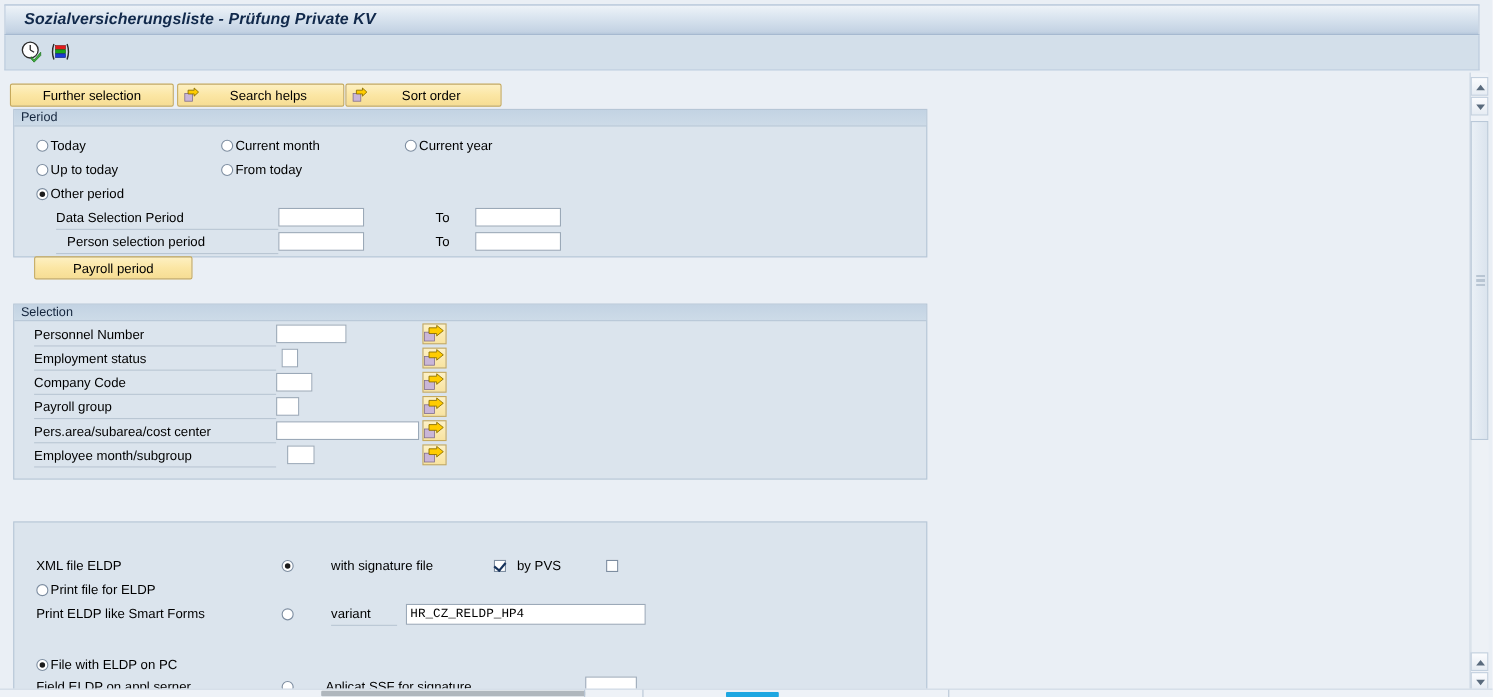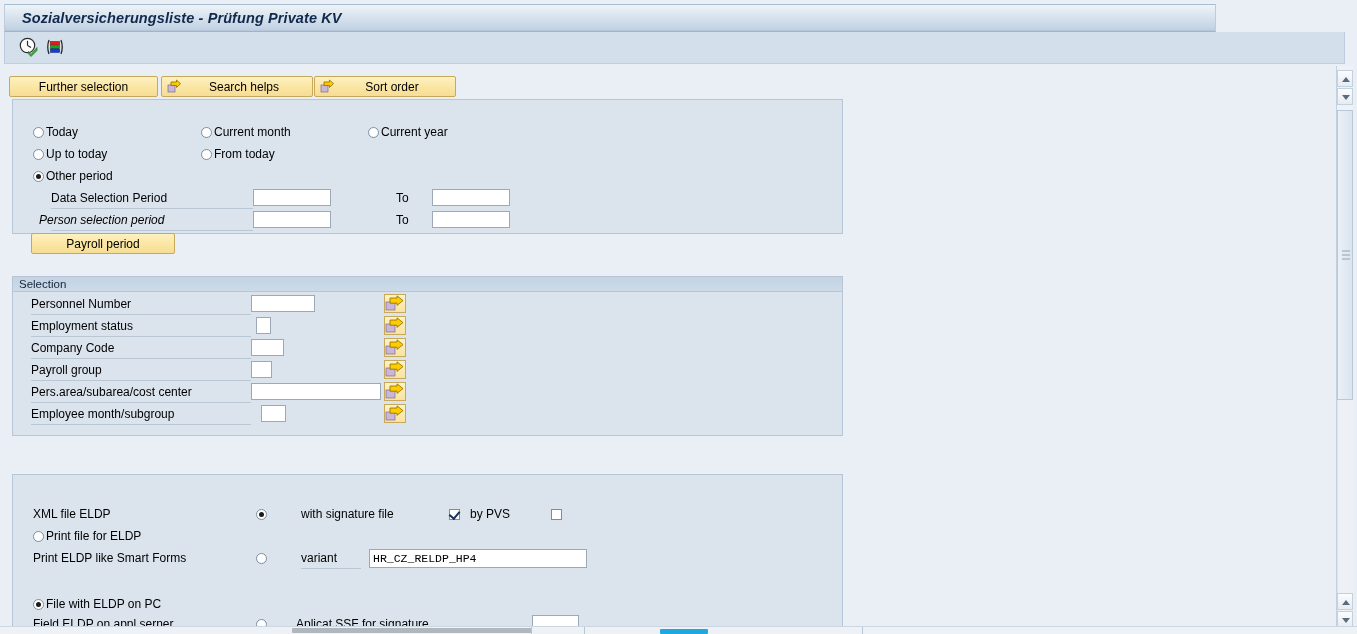--- a/index.html
+++ b/index.html
@@ -7,21 +7,21 @@
     width:1357px;height:634px;overflow:hidden;
     background:#ffffff;
     font-family:"Liberation Sans", sans-serif;
     font-size:12px;color:#000;
     -webkit-font-smoothing:antialiased;
   }
   .app{position:relative;width:1357px;height:634px;background:#eaeff5;}
 
   
   .titlebar{
-    position:absolute;left:4px;top:4px;width:1212px;height:28px;
+    position:absolute;left:4px;top:4px;width:1341px;height:28px;
     background:linear-gradient(to bottom,#eef3f8 0%,#dde7f1 35%,#c3d2e3 92%,#b4c6da 100%);
     border-top:1px solid #a8bcd2;
     border-left:1px solid #bccbdd;
     border-right:1px solid #bccbdd;
     border-bottom:1px solid #9fb4cc;
     box-sizing:border-box;
   }
   .titlebar .ttl{
     position:absolute;left:17px;top:5px;
     font-weight:bold;font-style:italic;font-size:14.5px;color:#11294b;
@@ -213,20 +213,21 @@
           <svg width="15" height="15" viewBox="0 0 15 15">
             <rect x="1" y="6" width="7" height="7" fill="#c9b6d8" stroke="#7d6b8c" stroke-width=".7"></rect>
             <path d="M4 3 L9.5 3 L9.5 1 L13.5 4.7 L9.5 8.4 L9.5 6.4 L4 6.4 Z" fill="#ffcc00" stroke="#8a6d00" stroke-width=".8"></path>
           </svg>
         </span>
         <span class="lbl" style="margin-left:14px;">Sort order</span>
       </div>
     </div>
 
     <div class="group" style="top:33px;width:831px;height:135px;">
+      <div class="ghead">Period</div>
       <div class="gbody">
 
         <div class="rad" style="left:20px;top:12px;"></div>
         <div class="rlabel" style="left:33px;top:10px;">Today</div>
 
         <div class="rad" style="left:188px;top:12px;"></div>
         <div class="rlabel" style="left:201px;top:10px;">Current month</div>
 
         <div class="rad" style="left:355px;top:12px;"></div>
         <div class="rlabel" style="left:368px;top:10px;">Current year</div>
@@ -239,21 +240,21 @@
 
         <div class="rad on" style="left:20px;top:56px;"></div>
         <div class="rlabel" style="left:33px;top:54px;">Other period</div>
 
         <div class="flabel" style="left:38px;top:76px;">Data Selection Period</div>
         <div class="fline" style="left:38px;top:93px;width:202px;"></div>
         <input class="inp" style="left: 240px; top: 74px; width: 78px;" value="">
         <div class="flabel" style="left:383px;top:76px;">To</div>
         <input class="inp" style="left: 419px; top: 74px; width: 78px;" value="">
 
-        <div class="flabel" style="left:26px;top:98px;font-style:italic;">Person selection period</div>
+        <div class="flabel" style="left:48px;top:98px;">Person selection period</div>
         <div class="fline" style="left:38px;top:115px;width:202px;"></div>
         <input class="inp" style="left: 240px; top: 96px; width: 78px;" value="">
         <div class="flabel" style="left:383px;top:98px;">To</div>
         <input class="inp" style="left: 419px; top: 96px; width: 78px;" value="">
 
         <div class="sbtn" style="left:18px;top:118px;width:144px;">
           <span class="lbl">Payroll period</span>
         </div>
       </div>
     </div>

